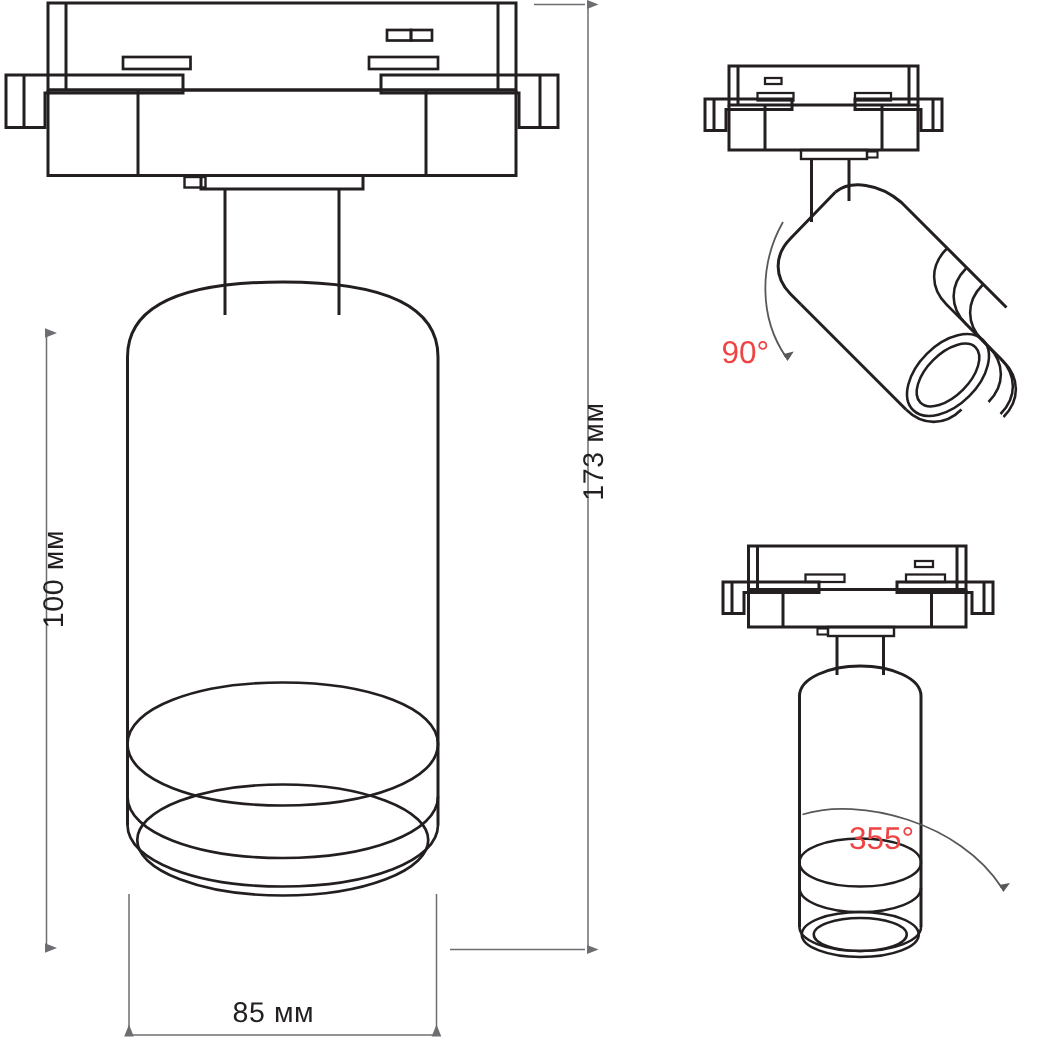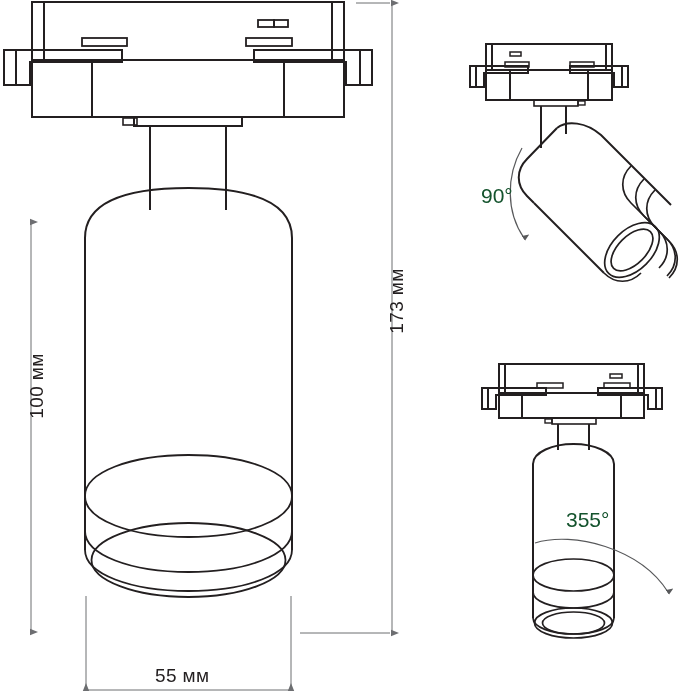--- a/index.html
+++ b/index.html
@@ -28,23 +28,24 @@
     font-size: 19px;
     color: #231f20;
     letter-spacing: 0.4px;
     white-space: nowrap;
     user-select: none;
   }
   .rot-label {
     position: absolute;
     font-family: "Liberation Sans", sans-serif;
     font-size: 21px;
-    color: #14532d;
+    color: #ef4444;
     white-space: nowrap;
     user-select: none;
+    margin-top: 40px;
   }
   .vert-label {
     transform-origin: 50% 50%;
     transform: rotate(-90deg);
   }
   #lbl-100 { left: 4px; top: 375px; }
   #lbl-173 { left: 364px; top: 290px; }
   #lbl-55  { left: 155px; top: 665px; }
   #lbl-90  { left: 481px; top: 184px; }
   #lbl-355 { left: 566px; top: 508px; }
@@ -258,18 +259,18 @@
 
     <g stroke="#58595b" stroke-width="1.2" fill="none">
       <path d="M535 543 C573 531 640 548 668 592" marker-end="url(#ar-sm)"></path>
     </g>
   </svg>
 
   <div class="dim-label vert-label" id="lbl-100">100 мм</div>
 
   <div class="dim-label vert-label" id="lbl-173">173 мм</div>
 
-  <div class="dim-label" id="lbl-55">55 мм</div>
+  <div class="dim-label" id="lbl-55">85 мм</div>
 
   <div class="rot-label" id="lbl-90">90°</div>
 
   <div class="rot-label" id="lbl-355">355°</div>
 </div>
 
 </body></html>

